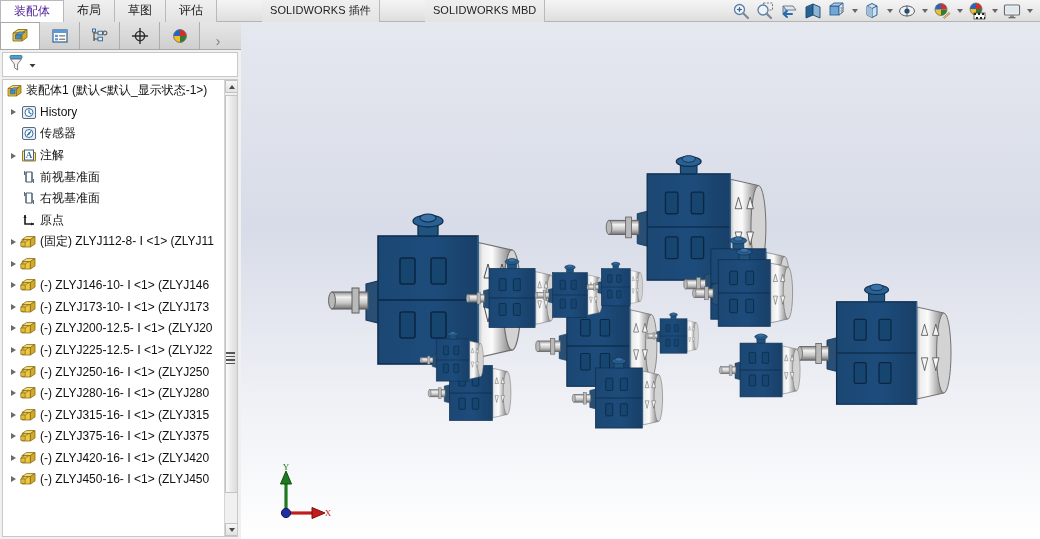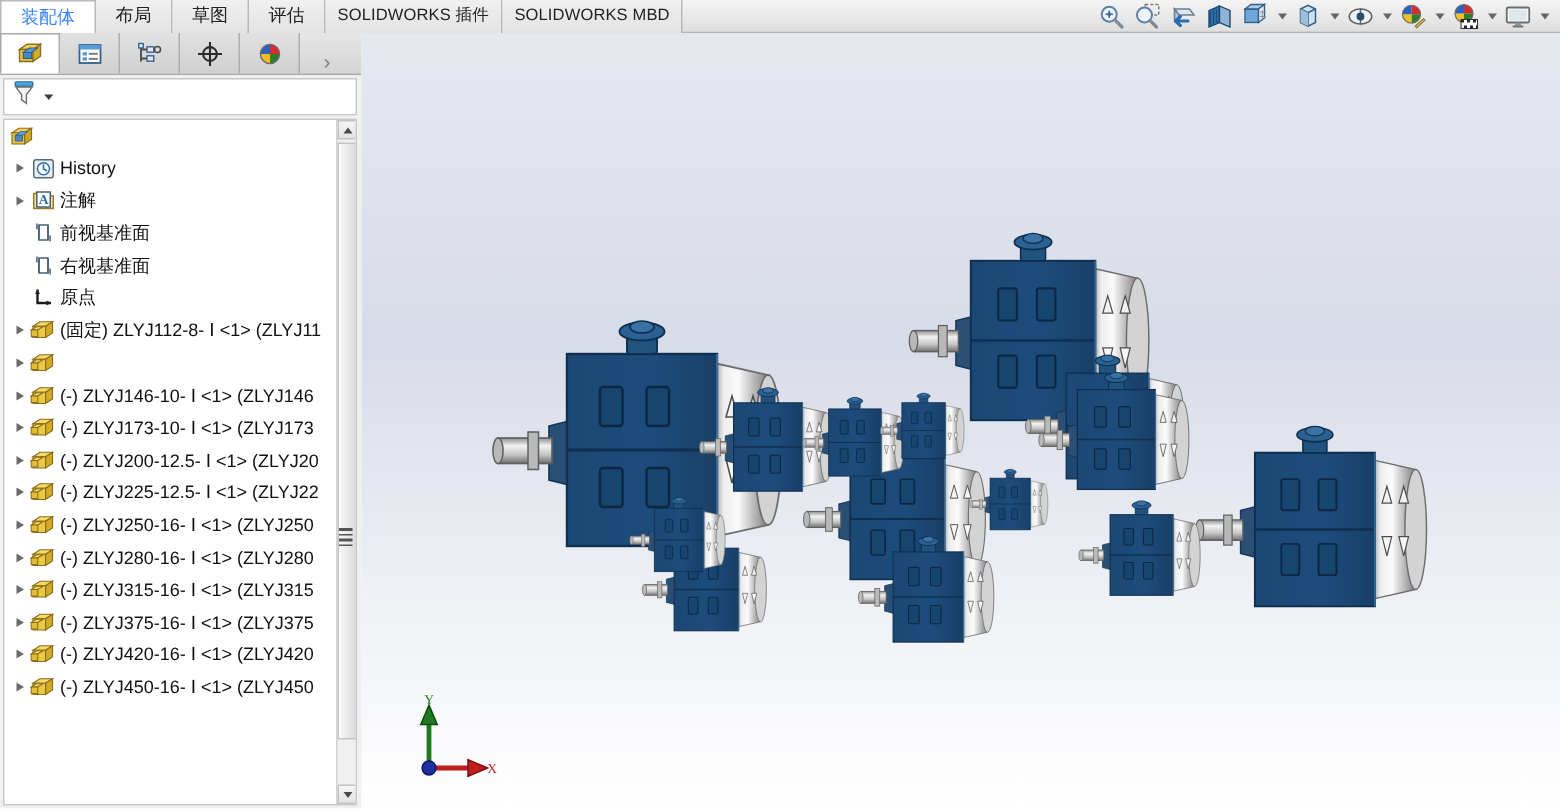--- a/index.html
+++ b/index.html
@@ -25,23 +25,23 @@
     font-size: 12px; color: #222;
     border-right: 1px solid #b9b9b9;
     background: linear-gradient(to bottom, #f0f0f0 0%, #e3e3e3 100%);
     white-space: nowrap;
     cursor: default;
   }
   .tab.active {
     background: #ffffff;
     border-top: 1px solid #b9b9b9;
     border-left: 1px solid #b9b9b9;
-    color: #3b82f6;
-  }
-  .tab.latin { font-size: 11px; padding: 0 8px; letter-spacing: .1px; }
+    color: #4c1d95;
+  }
+  .tab.latin { font-size: 11px; padding: 0 8px; letter-spacing: .1px; margin-left: 45px; }
 
   
   .top-tools { position: absolute; right: 6px; top: 0; height: 22px; display: flex; align-items: center; gap: 2px; }
   .titool { width: 22px; height: 21px; display: flex; align-items: center; justify-content: center; cursor: default; }
   .caret { width: 9px; height: 21px; display: flex; align-items: center; justify-content: center; cursor: default; }
   .caret::after { content: ""; border-left: 3px solid transparent; border-right: 3px solid transparent; border-top: 4px solid #666; }
 
   
   .left-panel {
     position: absolute; left: 0; top: 22px; width: 241px; height: 517px;
@@ -312,36 +312,49 @@
       <div class="trow root-row">
         <span class="ticon">
           <svg width="17" height="16" viewBox="0 0 17 16">
             <path d="M2 5.5 L6.6 2.5 L15 2.5 L10.4 5.5 Z" fill="#f2d35c" stroke="#8a6d1d" stroke-width=".8"></path>
             <path d="M2 5.5 L2 13 L10.4 13 L10.4 5.5 Z" fill="#e8c33f" stroke="#8a6d1d" stroke-width=".8"></path>
             <path d="M10.4 5.5 L15 2.5 L15 10 L10.4 13 Z" fill="#cfa724" stroke="#8a6d1d" stroke-width=".8"></path>
             <path d="M4.2 7.2 L7.6 4.8 L12.4 4.8 L9 7.2 Z" fill="#6aa6dd" stroke="#2f5f8c" stroke-width=".6"></path>
             <path d="M4.2 7.2 L4.2 11 L9 11 L9 7.2 Z" fill="#4a88c4" stroke="#2f5f8c" stroke-width=".6"></path>
           </svg>
         </span>
+        <span class="tlabel">装配体1  (默认&lt;默认_显示状态-1&gt;)</span>
       </div>
 
       <div class="trow indent1">
         <span class="tw">
               <i class="arrow"></i>
             </span>
         <span class="ticon">
           <svg width="16" height="15" viewBox="0 0 16 15">
             <rect x="1.5" y="1.5" width="13" height="12" rx="1.5" fill="#e9eef3" stroke="#5a6b7b" stroke-width="1"></rect>
             <circle cx="8" cy="7.5" r="4" fill="#ffffff" stroke="#2f6fa8" stroke-width="1"></circle>
             <path d="M8 4.8 L8 7.5 L10 8.8" stroke="#2f6fa8" stroke-width="1.1" fill="none" stroke-linecap="round"></path>
           </svg>
         </span>
         <span class="tlabel">History</span>
       </div>
 
+      <div class="trow indent1">
+        <span class="tw"></span>
+        <span class="ticon">
+          <svg width="16" height="15" viewBox="0 0 16 15">
+            <rect x="1.5" y="1.5" width="13" height="12" rx="1.5" fill="#e9eef3" stroke="#5a6b7b" stroke-width="1"></rect>
+            <circle cx="8" cy="7.5" r="4" fill="#ffffff" stroke="#2f6fa8" stroke-width="1"></circle>
+            <path d="M6 9.5 L10 5.5" stroke="#2f6fa8" stroke-width="1.2"></path>
+            <circle cx="8" cy="7.5" r="1" fill="#2f6fa8"></circle>
+          </svg>
+        </span>
+        <span class="tlabel">传感器</span>
+      </div>
 
       <div class="trow indent1">
         <span class="tw">
               <i class="arrow"></i>
             </span>
         <span class="ticon">
           <svg width="16" height="15" viewBox="0 0 16 15">
             <path d="M1.5 3 L6 3 L7.3 4.6 L14.5 4.6 L14.5 13 L1.5 13 Z" fill="#f6e3a8" stroke="#9a7a2a" stroke-width="1"></path>
             <rect x="3.5" y="2" width="9" height="10" fill="#ffffff" stroke="#4a5f73" stroke-width="1"></rect>
             <text x="8" y="10" font-size="9" font-family="serif" fill="#2f6fa8" text-anchor="middle" font-weight="bold">A</text>

